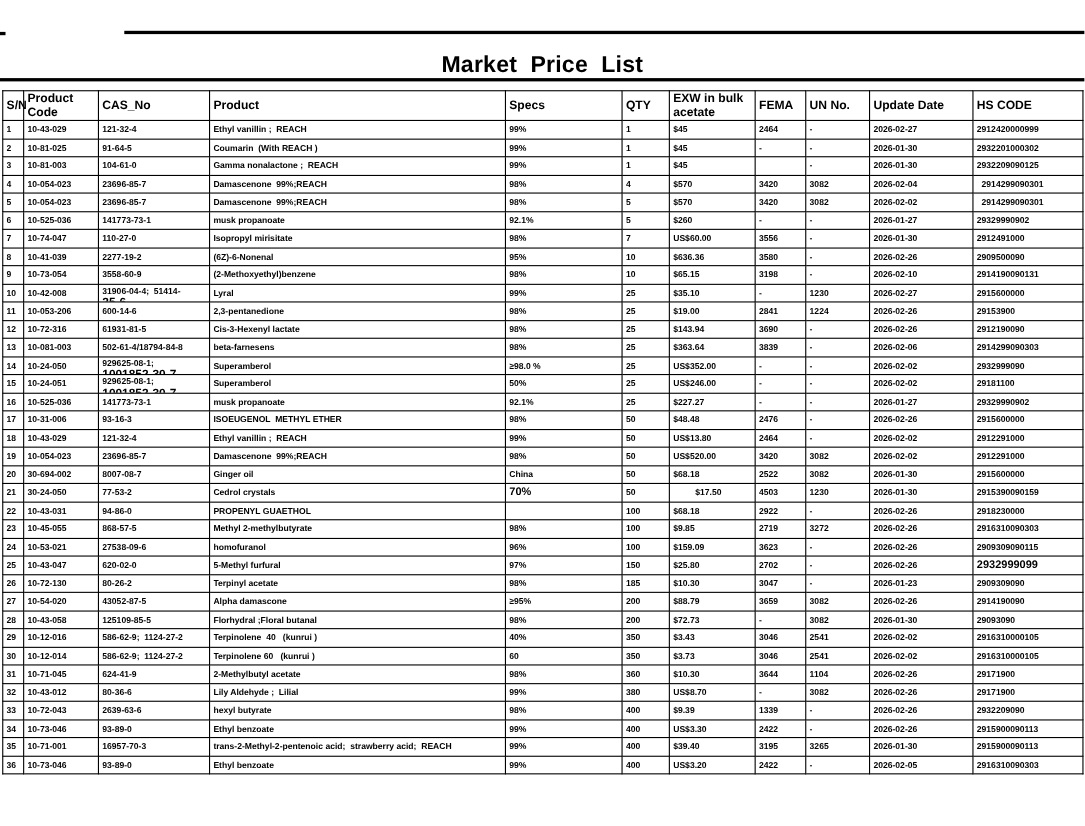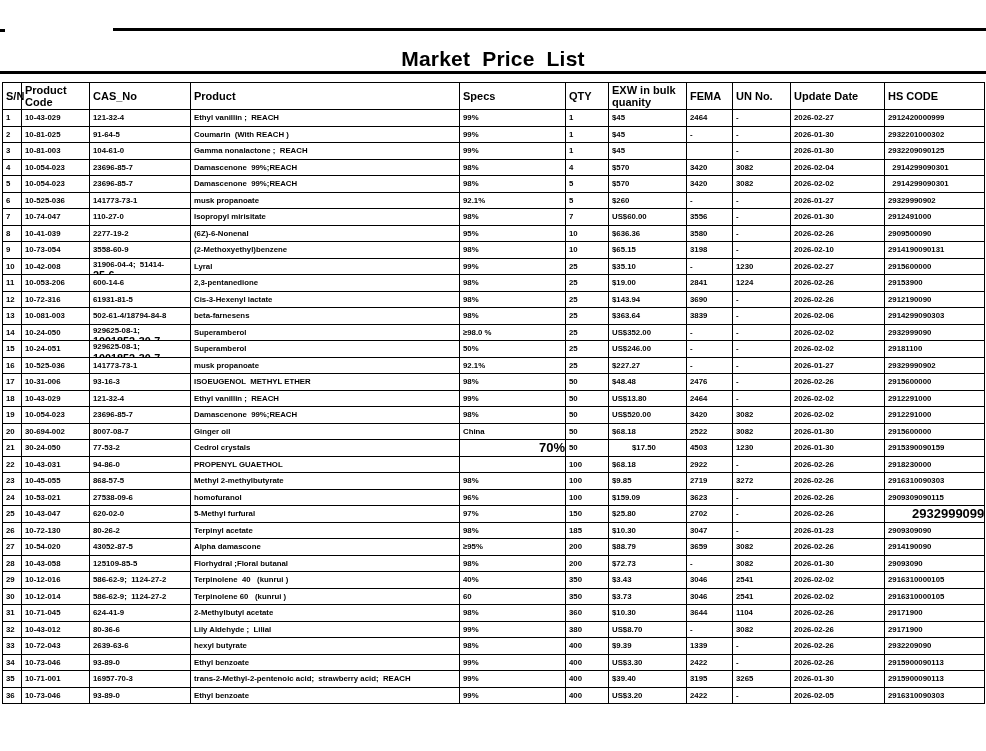--- a/index.html
+++ b/index.html
@@ -66,21 +66,21 @@
       <thead>
         <tr>
           <th>S/N</th>
           <th>Product
 Code</th>
           <th>CAS_No</th>
           <th>Product</th>
           <th>Specs</th>
           <th>QTY</th>
           <th>EXW in bulk
-quanity</th>
+acetate</th>
           <th>FEMA</th>
           <th>UN No.</th>
           <th>Update Date</th>
           <th>HS CODE</th>
         </tr>
       </thead>
       <tbody id="tbody">
           <tr>
     <td>
               <div class="cw">
@@ -1240,21 +1240,21 @@
                 <span class="l1" style="font-size: 7.8px;">77-53-2</span>
               </div>
             </td>
     <td>
               <div class="cw">
                 <span class="l1" style="font-size: 7.8px;">Cedrol crystals</span>
               </div>
             </td>
     <td>
               <div class="cw">
-                <span class="l1" style="font-size: 13px; text-align: right;">70%</span>
+                <span class="l1" style="font-size: 10px;">70%</span>
               </div>
             </td>
     <td>
               <div class="cw">
                 <span class="l1" style="font-size: 7.8px;">50</span>
               </div>
             </td>
     <td>
               <div class="cw">
                 <span class="l1" style="font-size: 7.8px; margin-left: 20px;">$17.50</span>
@@ -1498,21 +1498,21 @@
                 <span class="l1" style="font-size: 7.8px;">-</span>
               </div>
             </td>
     <td>
               <div class="cw">
                 <span class="l1" style="font-size: 7.8px;">2026-02-26</span>
               </div>
             </td>
     <td>
               <div class="cw">
-                <span class="l1" style="font-size: 13px; margin-left: 24px;">2932999099</span>
+                <span class="l1" style="font-size: 10px;">2932999099</span>
               </div>
             </td>
   </tr>
           <tr>
     <td>
               <div class="cw">
                 <span class="l1" style="font-size: 7.8px;">26</span>
               </div>
             </td>
     <td>

